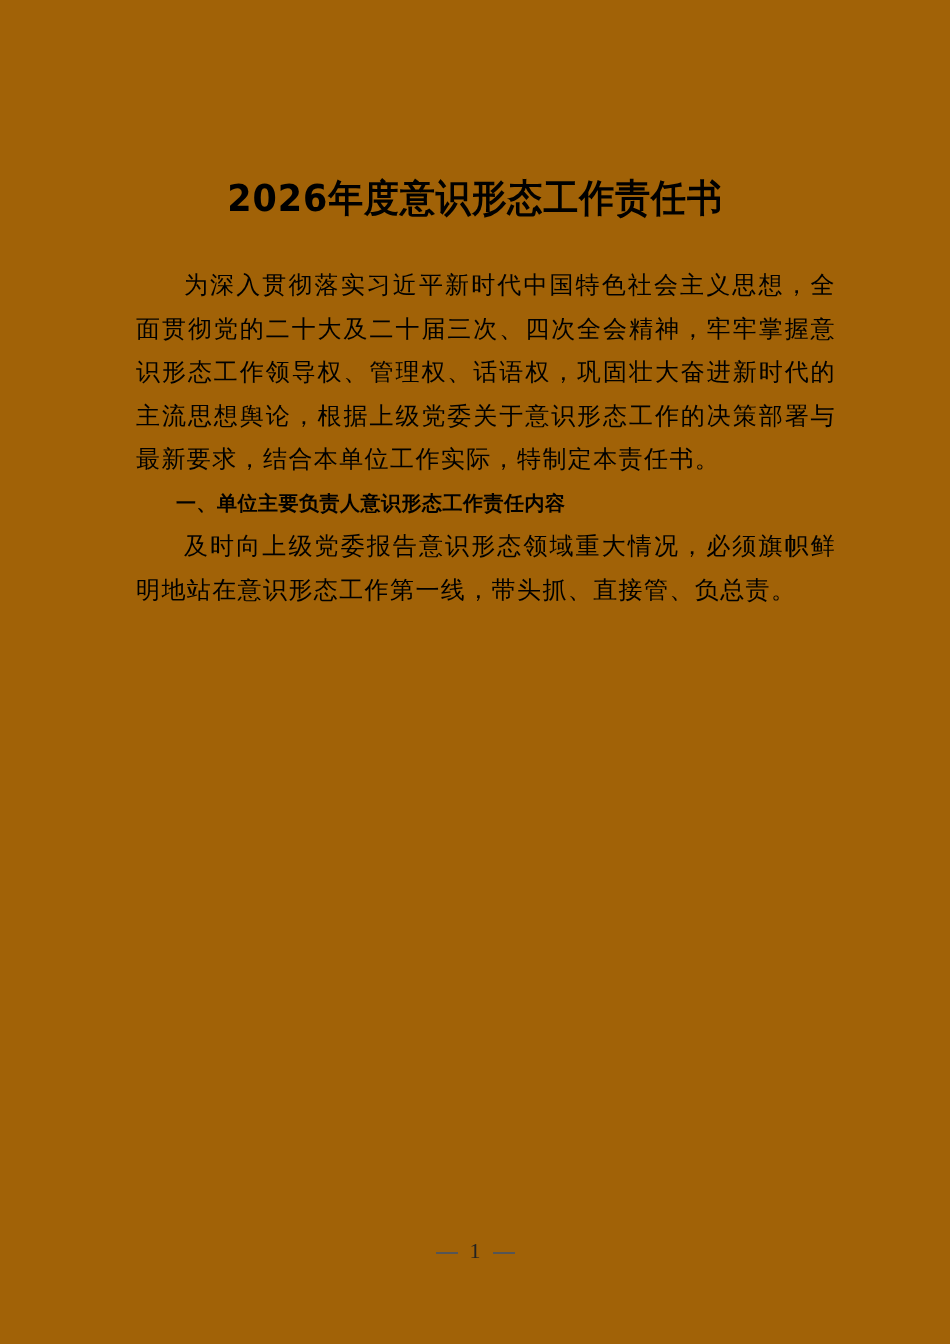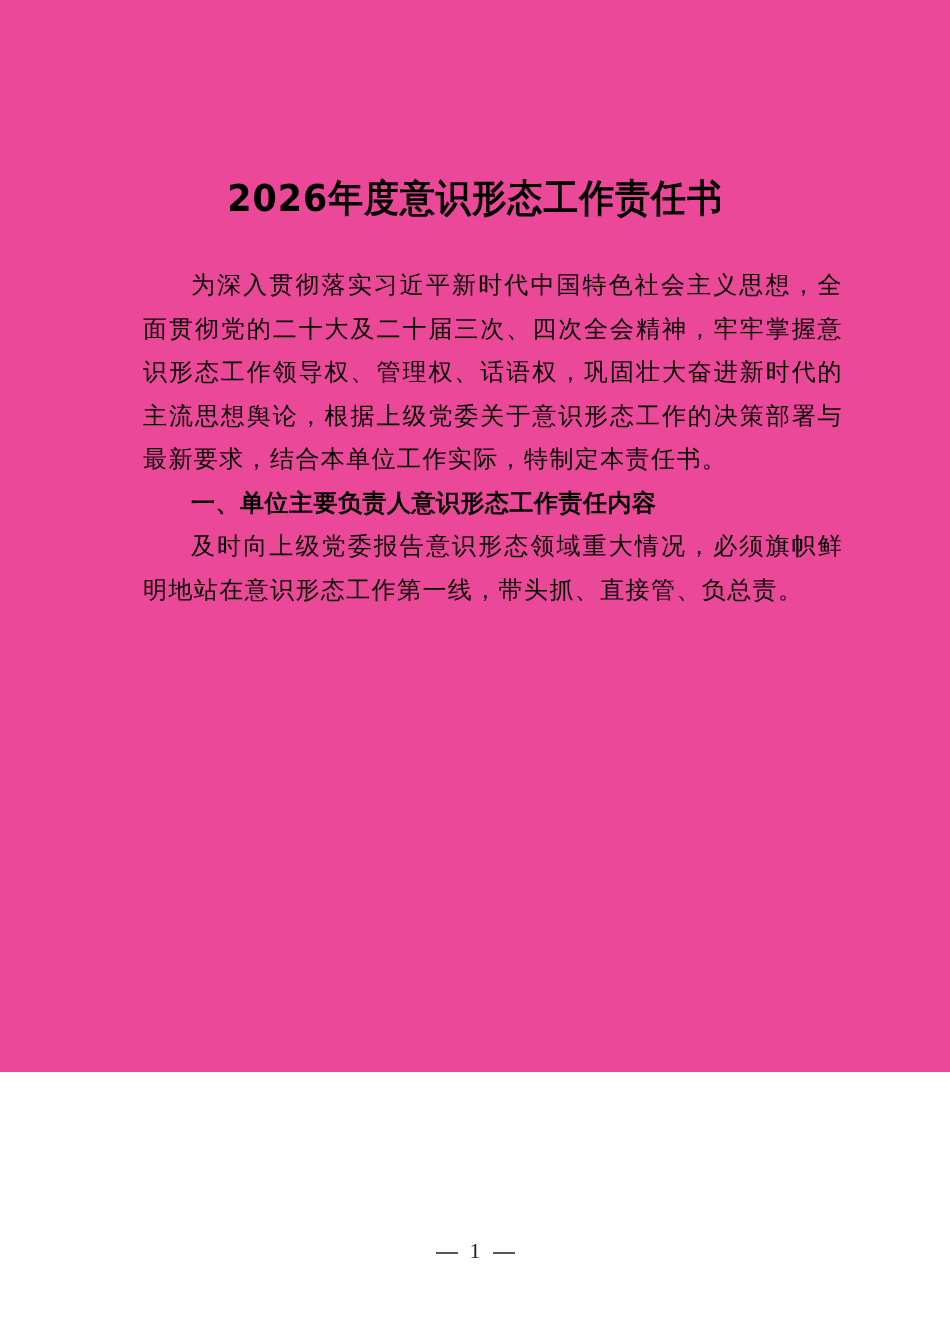--- a/index.html
+++ b/index.html
@@ -12,54 +12,54 @@
       height: 1344px;
       position: relative;
       overflow: hidden;
       color: #000000;
       font-family: "DejaVu Serif", "Liberation Serif", serif;
     }
     .page {
       position: absolute;
       left: 0; top: 0;
       width: 950px;
-      height: 1072px;
-      background: #ec4899;
+      height: 1344px;
+      background: #a16207;
     }
     .title {
       position: absolute;
       top: 170px;
       left: 0;
       width: 950px;
       text-align: center;
       font-family: "DejaVu Sans", "Liberation Sans", sans-serif;
       font-weight: bold;
       font-size: 38px;
       letter-spacing: 1px;
       line-height: 56px;
       transform: scaleX(0.92);
     }
     .body {
       position: absolute;
       top: 264px;
-      left: 143px;
+      left: 136px;
       width: 700px;
     }
     .para {
       margin: 0;
       font-size: 24px;
       line-height: 43.5px;
       text-align: justify;
       text-indent: 2em;
       letter-spacing: 1.4px;
       font-family: "DejaVu Serif", "Liberation Serif", serif;
     }
     .heading {
       margin: 0;
-      font-size: 24px;
+      font-size: 20px;
       line-height: 43.5px;
       text-indent: 2em;
       font-weight: bold;
       letter-spacing: 0.5px;
       font-family: "DejaVu Sans", "Liberation Sans", sans-serif;
     }
     .footer {
       position: absolute;
       top: 1236px;
       left: 0;

